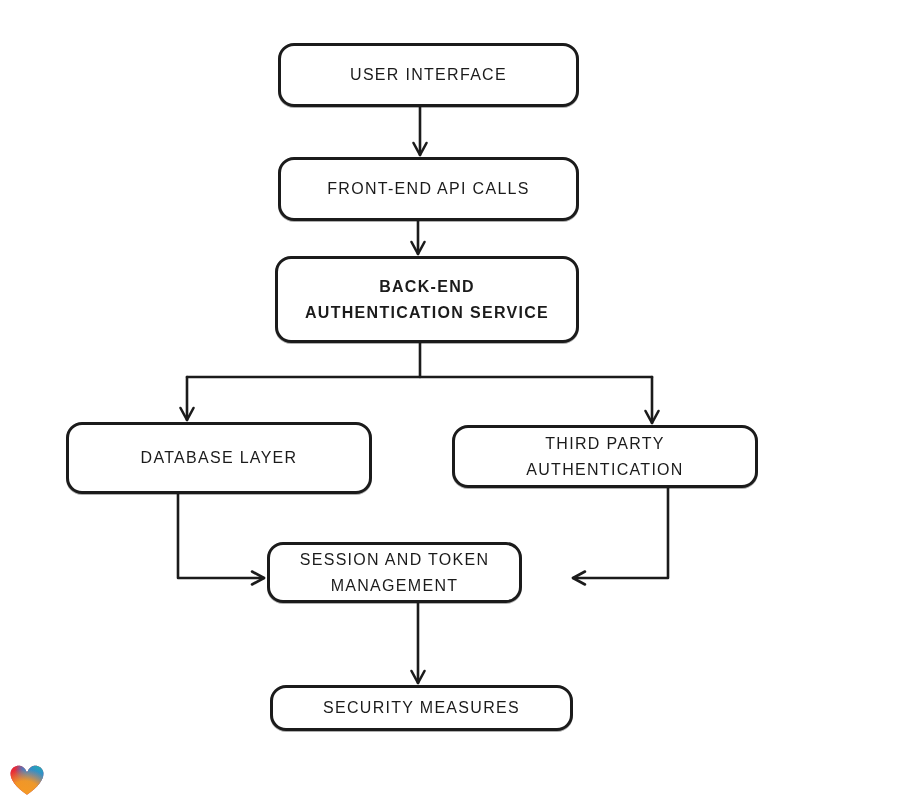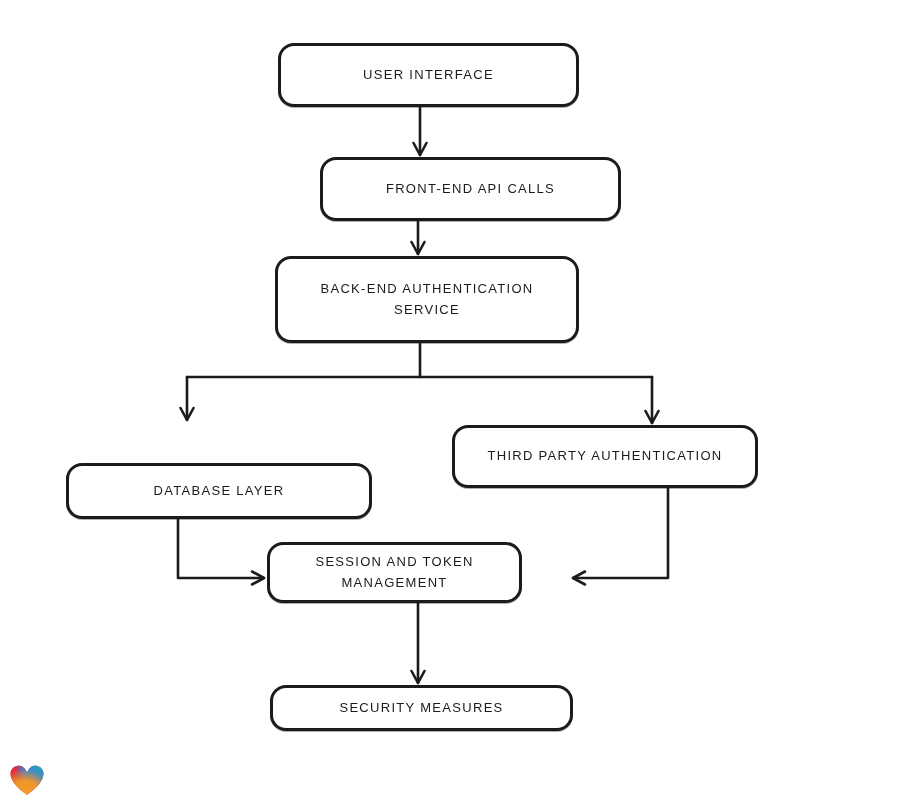--- a/index.html
+++ b/index.html
@@ -27,21 +27,21 @@
     position: absolute;
     box-sizing: border-box;
     background: #ffffff;
     border: 3.5px solid #1b1b1b;
     border-radius: 16px;
     display: flex;
     align-items: center;
     justify-content: center;
     text-align: center;
     padding: 4px 22px;
-    font-size: 13px;
+    font-size: 16px;
     font-weight: 400;
     letter-spacing: 1.3px;
     line-height: 1.6;
     color: #1b1b1b;
     box-shadow: 0 1px 0 rgba(27,27,27,0.35);
     cursor: default;
   }
   .logo {
     position: absolute;
     left: 8px;
@@ -72,27 +72,27 @@
       <path d="M668 488 L668 578 L573 578" fill="none" stroke="#1b1b1b" stroke-width="2.6" stroke-linecap="round" stroke-linejoin="round"></path>
       <path d="M585 571.5 L573 578 L585 584.5" fill="none" stroke="#1b1b1b" stroke-width="2.6" stroke-linecap="round" stroke-linejoin="round"></path>
       <path d="M418 603 L418 683" fill="none" stroke="#1b1b1b" stroke-width="2.6" stroke-linecap="round" stroke-linejoin="round"></path>
       <path d="M411.5 671 L418 683 L424.5 671" fill="none" stroke="#1b1b1b" stroke-width="2.6" stroke-linecap="round" stroke-linejoin="round"></path>
     </svg>
 
   <div id="node-layer">
       <div class="node" style="left: 278px; top: 43px; width: 301px; height: 64px;">
         <span>USER INTERFACE</span>
       </div>
-      <div class="node" style="left: 278px; top: 157px; width: 301px; height: 64px; margin-left: 42px;">
+      <div class="node" style="left: 278px; top: 157px; width: 301px; height: 64px;">
         <span>FRONT-END API CALLS</span>
       </div>
-      <div class="node" style="left: 275px; top: 256px; width: 304px; height: 87px;">
+      <div class="node" style="left: 275px; top: 256px; width: 304px; height: 87px; font-weight: bold;">
         <span>BACK-END AUTHENTICATION SERVICE</span>
       </div>
-      <div class="node" style="left: 66px; top: 422px; width: 306px; height: 56px; margin-top: 41px;">
+      <div class="node" style="left: 66px; top: 422px; width: 306px; height: 72px;">
         <span>DATABASE LAYER</span>
       </div>
       <div class="node" style="left: 452px; top: 425px; width: 306px; height: 63px;">
         <span>THIRD PARTY AUTHENTICATION</span>
       </div>
       <div class="node" style="left: 267px; top: 542px; width: 255px; height: 61px;">
         <span>SESSION AND TOKEN MANAGEMENT</span>
       </div>
       <div class="node" style="left: 270px; top: 685px; width: 303px; height: 46px;">
         <span>SECURITY MEASURES</span>

